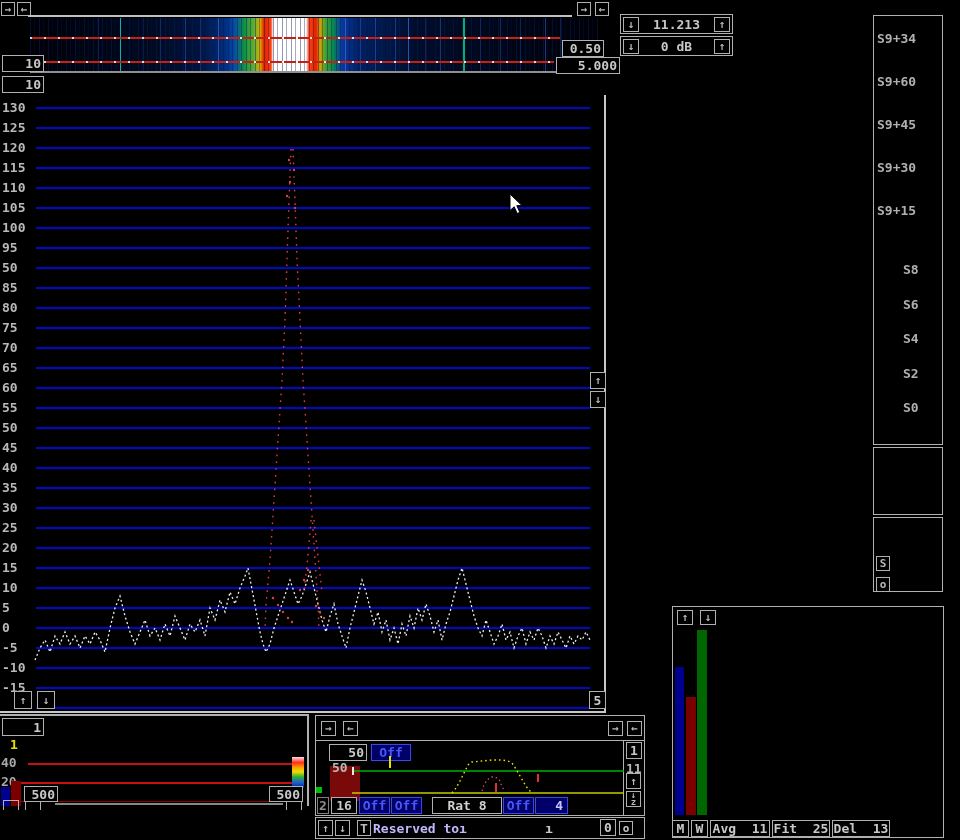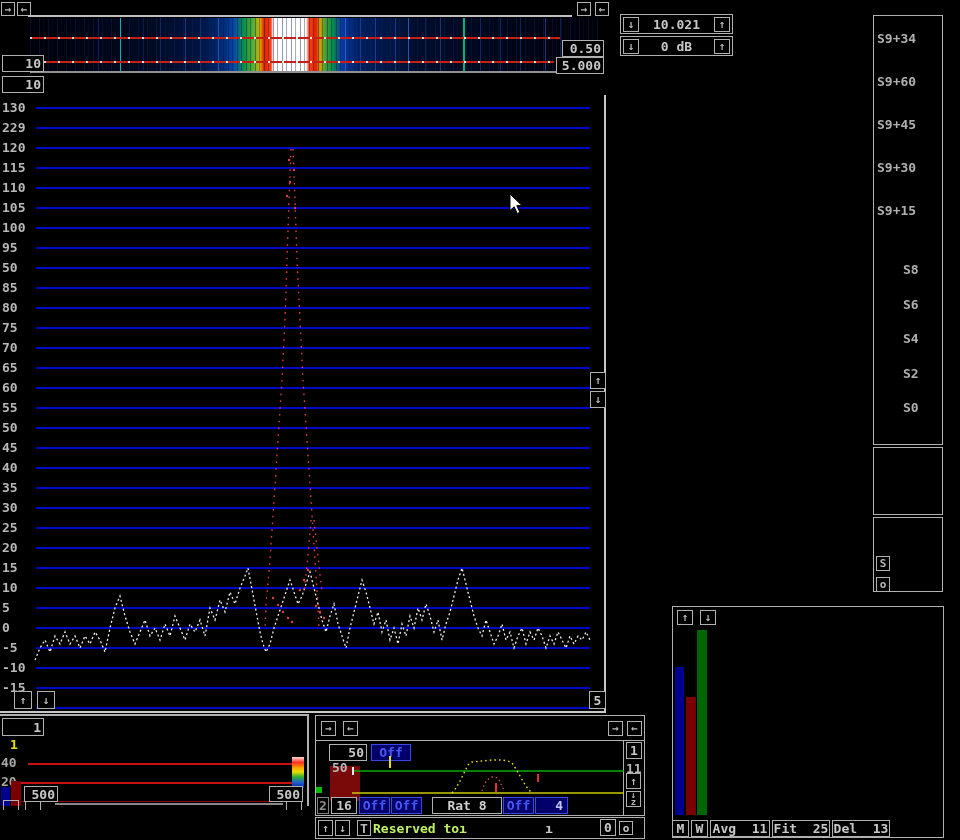--- a/index.html
+++ b/index.html
@@ -68,41 +68,41 @@
       </div>
   </div>
   <div class="hline" style="left:30px;top:37px;width:530px;height:2px;z-index:6;background:
      repeating-linear-gradient(90deg, rgba(255,255,255,0.85) 0 2px, rgba(200,32,16,1) 2px 14px);"></div>
   <div class="hline" style="left:30px;top:61px;width:524px;height:2px;z-index:6;background:
      repeating-linear-gradient(90deg, rgba(255,255,255,0.85) 0 2px, rgba(200,32,16,1) 2px 14px);"></div>
   <div class="hline" style="left:30px;top:71px;width:568px;height:2px;background:#909090;z-index:6;"></div>
 
   <div class="box r z10" style="left:2px;top:55px;width:42px;height:17px;">10</div>
   <div class="box r z10" style="left:562px;top:40px;width:42px;height:17px;">0.50</div>
-  <div class="box r z10" style="left:556px;top:57px;width:48px;height:17px;">5.000</div>
+  <div class="box r z10" style="left:556px;top:57px;width:64px;height:17px;">5.000</div>
 
   <div class="box r z10" style="left:2px;top:76px;width:42px;height:17px;">10</div>
 
   <div class="box z10" style="left:620px;top:14px;width:113px;height:20px;justify-content:space-between;padding:0 2px;">
     <span class="btn" style="position:static;width:16px;height:15px;">↓</span>
-    <span>10.021</span>
+    <span>11.213</span>
     <span class="btn" style="position:static;width:16px;height:15px;">↑</span>
   </div>
   <div class="box z10" style="left:620px;top:36px;width:113px;height:20px;justify-content:space-between;padding:0 2px;">
     <span class="btn" style="position:static;width:16px;height:15px;">↓</span>
     <span>0 dB</span>
     <span class="btn" style="position:static;width:16px;height:15px;">↑</span>
   </div>
 
   <div id="main-graph" class="abs" style="left:0;top:95px;width:608px;height:618px;padding-left:46px;">
     <div id="grid" class="abs" style="left:0;top:0;width:100%;height:100%;">
         <div style="position: absolute; left: 36px; top: 12px; width: 554px; height: 2px; background: rgb(0, 8, 200);"></div>
         <div style="position: absolute; left: 2px; top: 5px; color: rgb(184, 184, 184); font: bold 13px &quot;DejaVu Sans Mono&quot;, monospace;">130</div>
         <div style="position: absolute; left: 36px; top: 32px; width: 554px; height: 2px; background: rgb(0, 8, 200);"></div>
-        <div style="position: absolute; left: 2px; top: 25px; color: rgb(184, 184, 184); font: bold 13px &quot;DejaVu Sans Mono&quot;, monospace;">229</div>
+        <div style="position: absolute; left: 2px; top: 25px; color: rgb(184, 184, 184); font: bold 13px &quot;DejaVu Sans Mono&quot;, monospace;">125</div>
         <div style="position: absolute; left: 36px; top: 52px; width: 554px; height: 2px; background: rgb(0, 8, 200);"></div>
         <div style="position: absolute; left: 2px; top: 45px; color: rgb(184, 184, 184); font: bold 13px &quot;DejaVu Sans Mono&quot;, monospace;">120</div>
         <div style="position: absolute; left: 36px; top: 72px; width: 554px; height: 2px; background: rgb(0, 8, 200);"></div>
         <div style="position: absolute; left: 2px; top: 65px; color: rgb(184, 184, 184); font: bold 13px &quot;DejaVu Sans Mono&quot;, monospace;">115</div>
         <div style="position: absolute; left: 36px; top: 92px; width: 554px; height: 2px; background: rgb(0, 8, 200);"></div>
         <div style="position: absolute; left: 2px; top: 85px; color: rgb(184, 184, 184); font: bold 13px &quot;DejaVu Sans Mono&quot;, monospace;">110</div>
         <div style="position: absolute; left: 36px; top: 112px; width: 554px; height: 2px; background: rgb(0, 8, 200);"></div>
         <div style="position: absolute; left: 2px; top: 105px; color: rgb(184, 184, 184); font: bold 13px &quot;DejaVu Sans Mono&quot;, monospace;">105</div>
         <div style="position: absolute; left: 36px; top: 132px; width: 554px; height: 2px; background: rgb(0, 8, 200);"></div>
         <div style="position: absolute; left: 2px; top: 125px; color: rgb(184, 184, 184); font: bold 13px &quot;DejaVu Sans Mono&quot;, monospace;">100</div>
@@ -218,21 +218,21 @@
   <div class="bluebox z10" style="left:359px;top:797px;width:31px;height:17px;">Off</div>
   <div class="bluebox z10" style="left:391px;top:797px;width:31px;height:17px;">Off</div>
   <div class="box c z10" style="left:432px;top:797px;width:70px;height:17px;color:#d0d0d0;">Rat   8</div>
   <div class="bluebox z10" style="left:503px;top:797px;width:31px;height:17px;">Off</div>
   <div class="bluebox z10" style="left:535px;top:797px;width:33px;height:17px;justify-content:flex-end;padding-right:4px;color:#c0c8ff;">4</div>
 
   <div class="panelborder" style="left:315px;top:817px;width:330px;height:22px;"></div>
   <div class="btn" style="left:318px;top:820px;width:15px;height:16px;">↑</div>
   <div class="btn" style="left:335px;top:820px;width:15px;height:16px;">↓</div>
   <div class="btn" style="left:357px;top:820px;width:14px;height:16px;font-size:13px;">T</div>
-  <div class="lbl" style="left:373px;top:822px;color:#bef264;">Reserved toı</div>
+  <div class="lbl" style="left:373px;top:822px;color:#c4b5fd;">Reserved toı</div>
   <div class="lbl" style="left:545px;top:822px;color:#c8c8c8;">ı</div>
   <div class="box c z10" style="left:600px;top:819px;width:16px;height:17px;">0</div>
   <div class="box c z10" style="left:619px;top:821px;width:14px;height:14px;font-size:11px;">o</div>
 
   <div class="panelborder" style="left:672px;top:606px;width:272px;height:232px;"></div>
   <div class="btn" style="left:677px;top:610px;width:16px;height:15px;">↑</div>
   <div class="btn" style="left:700px;top:610px;width:16px;height:15px;">↓</div>
   <div id="afc-bars"></div>
   <div id="afc-buttons"></div>
 

